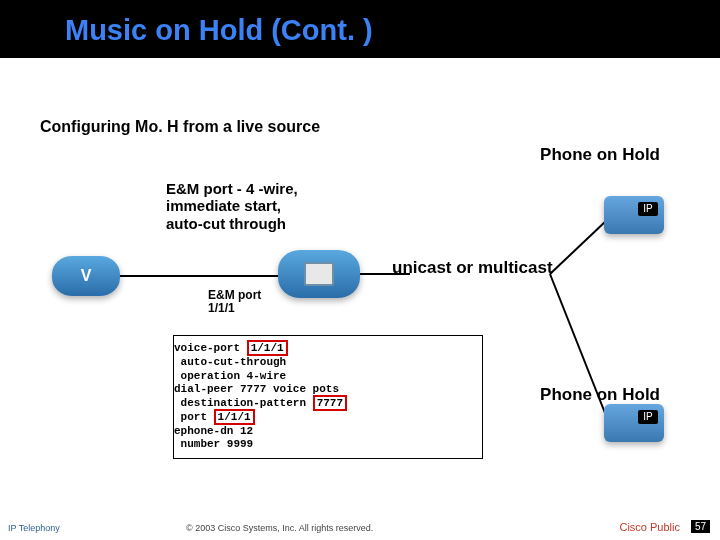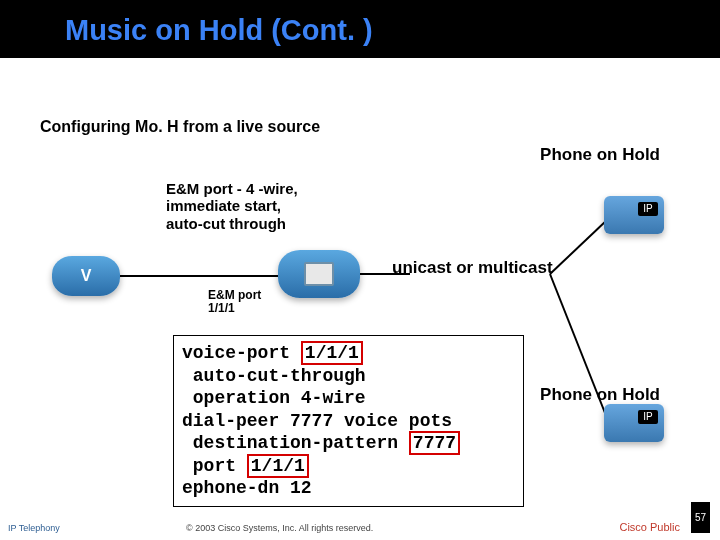--- a/index.html
+++ b/index.html
@@ -20,29 +20,29 @@
   .router-mid .monitor { position:absolute; left:50%; top:50%; transform:translate(-50%,-50%); width:30px; height:24px; background:#e8e8e8; border:2px solid #6d8fa8; border-radius:2px; }
   .ip-phone1, .ip-phone2 { position:absolute; width:60px; height:38px; background:linear-gradient(#66a6de,#3a78b0); border-radius:6px; box-shadow:0 3px 6px rgba(0,0,0,.3); }
   .ip-phone1 { top: 196px; right: 56px; }
   .ip-phone2 { top: 404px; right: 56px; }
   .ip-phone1::after, .ip-phone2::after { content:"IP"; position:absolute; right:6px; top:6px; width:20px; height:14px; background:#000; color:#fff; font-size:10px; text-align:center; line-height:14px; border-radius:2px; }
 
   
   svg.connectors { position:absolute; top:0; left:0; width:720px; height:540px; pointer-events:none; }
 
   
-  .config-box { position: absolute; top: 335px; left: 173px; width: 351px; border: 1px solid #000; padding: 6px 8px 6px 8px; font-family: "Courier New", monospace; font-size: 18px; font-weight: 700; line-height: 1.25; background: #fff; }
+  .config-box { position: absolute; top: 335px; left: 173px; width: 310px; border: 1px solid #000; padding: 6px 8px 6px 0; font-family: "Courier New", monospace; font-size: 11px; font-weight: 700; line-height: 1.25; background: #fff; }
   .config-box .line { white-space: pre; }
   .redbox { border: 2px solid #d40000; padding: 0 2px; }
 
   
   .footer-left { position: absolute; bottom: 7px; left: 8px; font-size: 9px; color: #316094; }
   .footer-mid  { position: absolute; bottom: 7px; left: 186px; font-size: 9px; color: #444; }
   .footer-right{ position: absolute; bottom: 7px; right: 40px; font-size: 11px; color: #c0392b; }
-  .pagenum     { position: absolute; bottom: 7px; right: 10px; font-size: 10px; color: #fff; background:#000; padding:10px 4px; }
+  .pagenum     { position: absolute; bottom: 7px; right: 10px; font-size: 10px; color: #fff; background:#000; padding:1px 4px; }
   .corner-dark { position:absolute; top:0; right:0; width:90px; height:58px; background:#000; }
 </style>
 </head>
 <body>
 
 <svg class="connectors">
   <line x1="120" y1="276" x2="278" y2="276" stroke="#000" stroke-width="2"></line>
   <line x1="360" y1="274" x2="410" y2="274" stroke="#000" stroke-width="2"></line>
   <line x1="550" y1="274" x2="607" y2="220" stroke="#000" stroke-width="2"></line>
   <line x1="550" y1="274" x2="607" y2="418" stroke="#000" stroke-width="2"></line>
@@ -76,20 +76,21 @@
 </div>
 
 <div class="config-box">
   <div class="line"><span>voice-port </span><span class="redbox">1/1/1</span></div>
   <div class="line"> auto-cut-through</div>
   <div class="line"> operation 4-wire</div>
   <div class="line">dial-peer 7777 voice pots</div>
   <div class="line"><span> destination-pattern </span><span class="redbox">7777</span></div>
   <div class="line"><span> port </span><span class="redbox">1/1/1</span></div>
   <div class="line">ephone-dn 12</div>
+  <div class="line"> number 9999</div>
 </div>
 
 <div class="phone-hold-bottom">Phone on Hold</div>
 
 <div class="footer-left">IP Telephony</div>
 <div class="footer-mid">© 2003 Cisco Systems, Inc. All rights reserved.</div>
 <div class="footer-right">Cisco Public</div>
 <div class="pagenum">57</div>
 
 </body></html>

